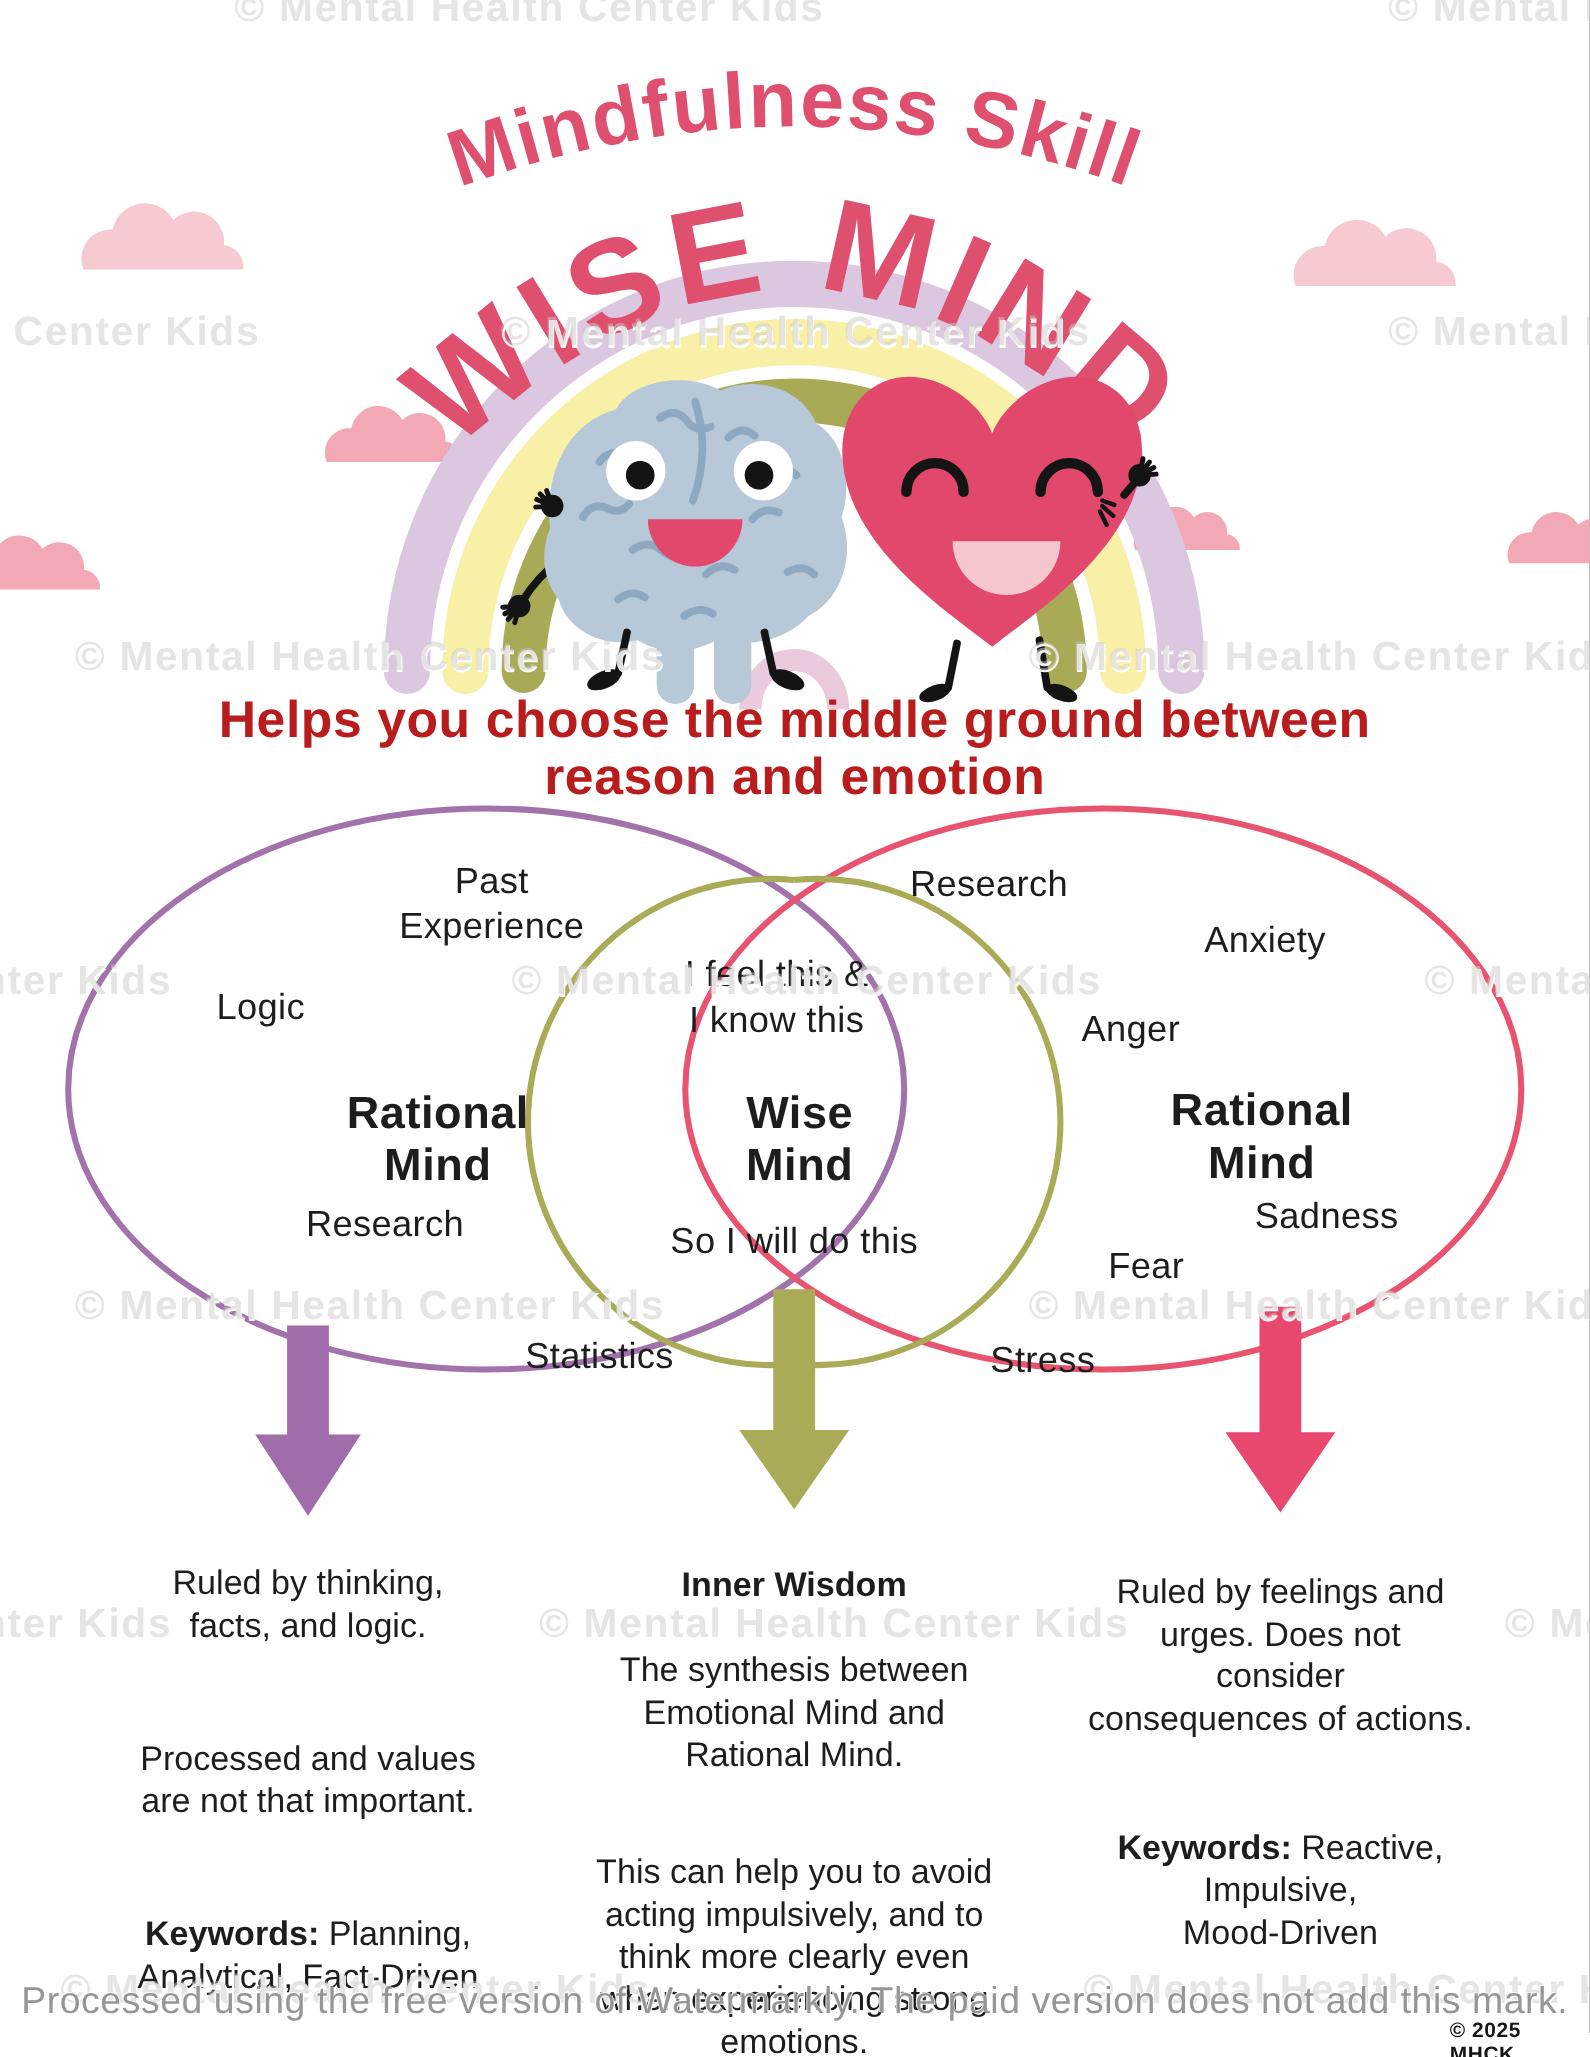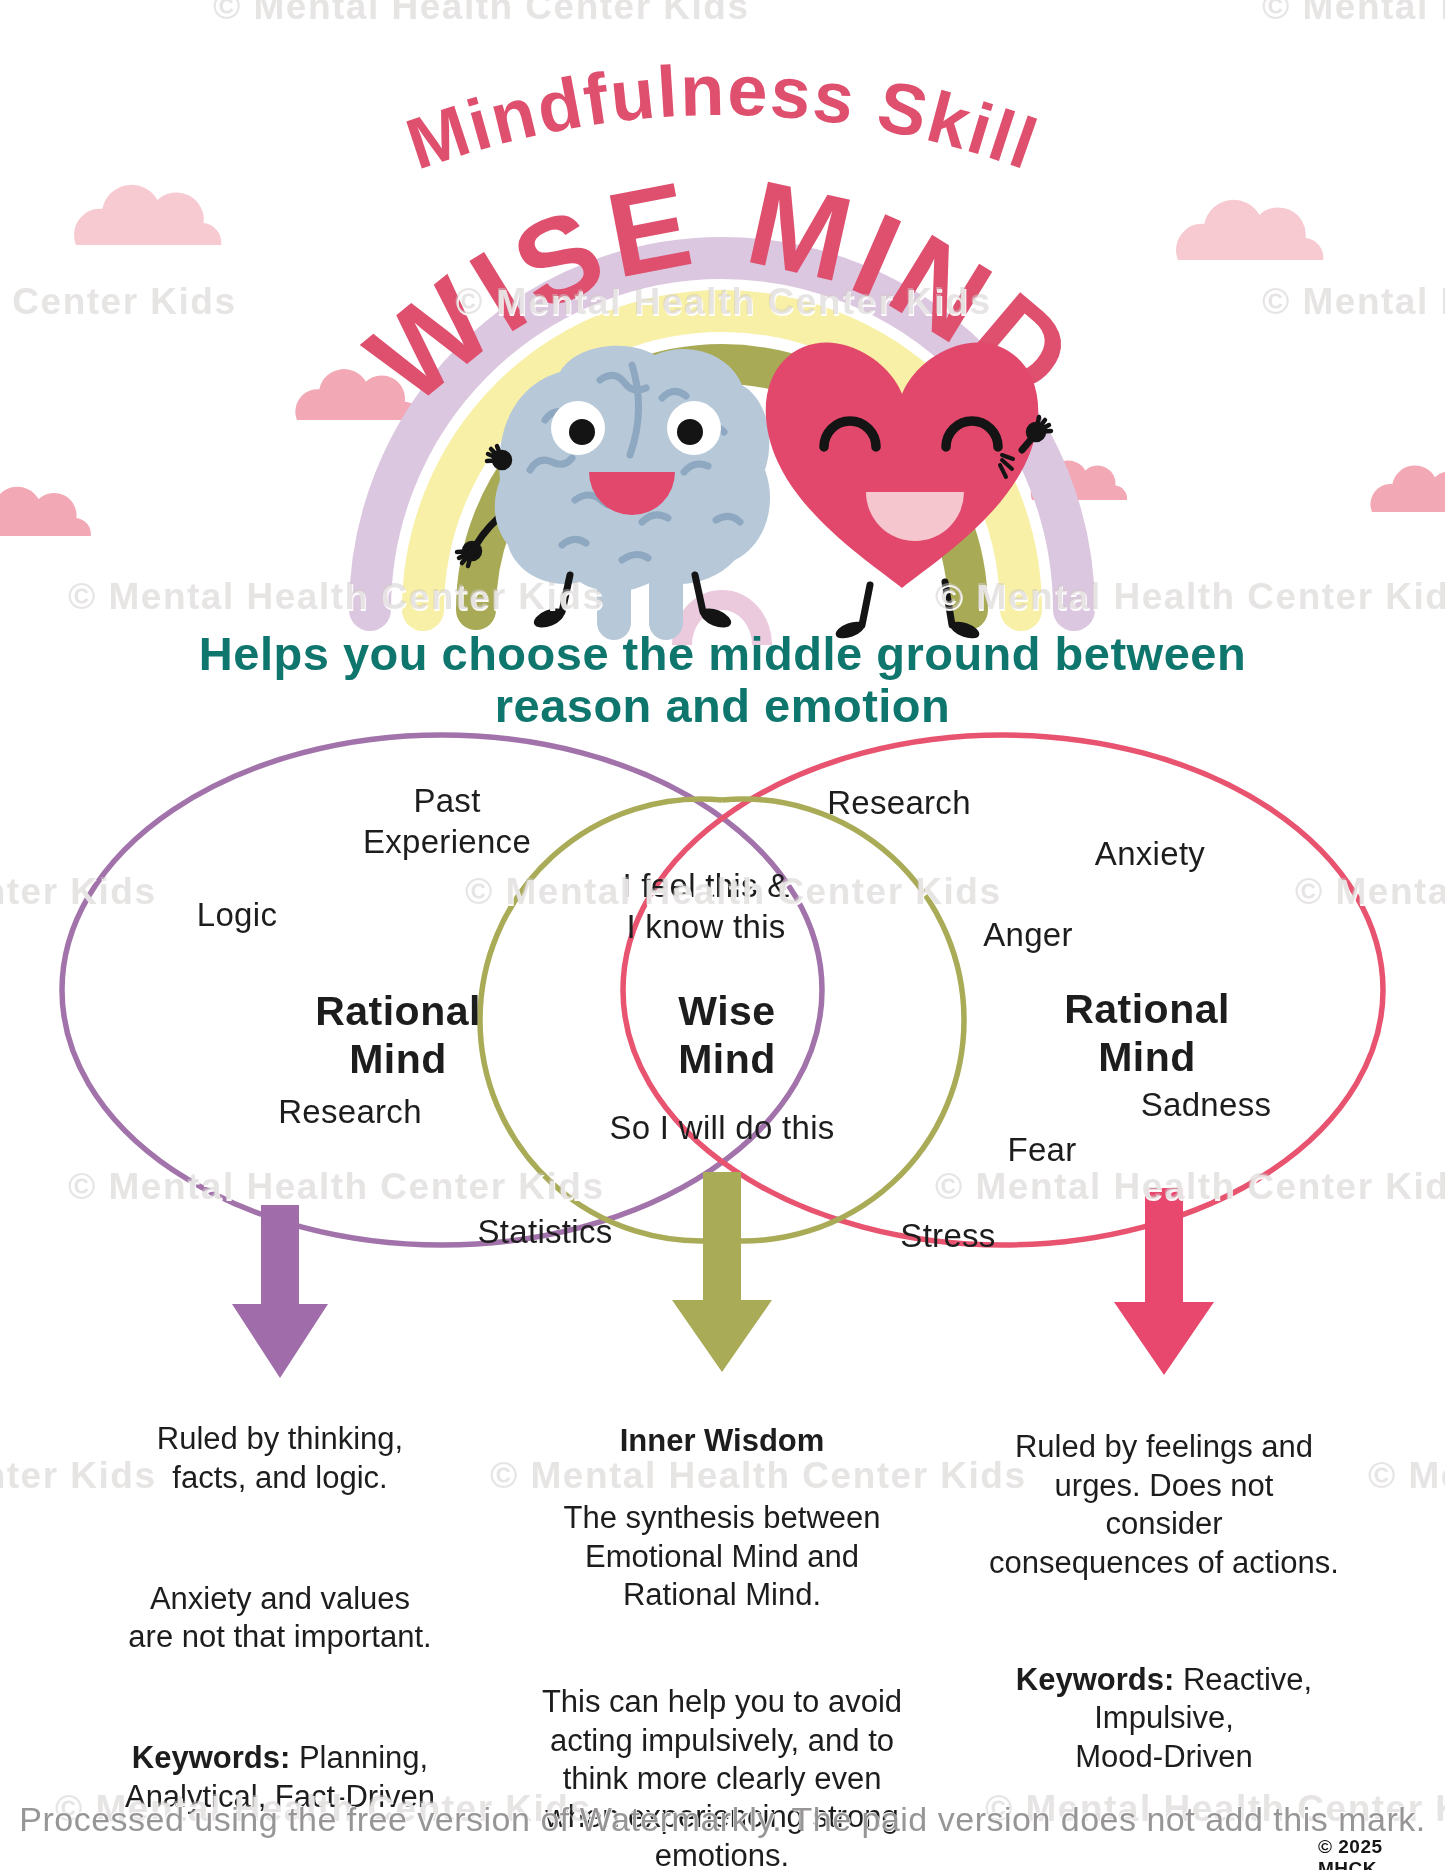--- a/index.html
+++ b/index.html
@@ -5,21 +5,21 @@
   html,body{margin:0;padding:0;background:#888;}
   #poster{
     position:relative;width:1445px;height:1870px;margin:0 auto;
     background:#ffffff;overflow:hidden;
     font-family:"Liberation Sans",sans-serif;color:#1d1d1d;
   }
   #art{position:absolute;left:0;top:0;width:1445px;height:1870px;z-index:10;}
   
   .subtitle{
     position:absolute;left:0;top:628px;width:1445px;text-align:center;
-    font-size:47px;font-weight:700;color:#0f766e;line-height:1.1;
+    font-size:47px;font-weight:700;color:#b91c1c;line-height:1.1;
     white-space:pre-line;z-index:20;letter-spacing:.5px;
   }
   
   .vlabel{
     position:absolute;transform:translate(-50%,-50%);
     font-size:33px;font-weight:400;color:#1d1d1d;text-align:center;
     white-space:pre-line;line-height:1.25;z-index:20;letter-spacing:.3px;
   }
   .vhead{font-size:41px;font-weight:700;line-height:1.17;letter-spacing:.5px;}
   
@@ -160,21 +160,21 @@
   <div class="vlabel" style="left:1028px;top:935px;">Anger</div>
   <div class="vlabel vhead" style="left:1147px;top:1034px;">Rational
 Mind</div>
   <div class="vlabel" style="left:1206px;top:1105px;">Sadness</div>
   <div class="vlabel" style="left:1042px;top:1150px;">Fear</div>
   <div class="vlabel" style="left:948px;top:1236px;">Stress</div>
 
   <div class="col" id="col-rational">
     <p class="p1">Ruled by thinking,
 facts, and logic.</p>
-    <p class="p2">Anxiety and values
+    <p class="p2">Processed and values
 are not that important.</p>
     <p class="kw"><strong>Keywords:</strong><span> Planning,
 Analytical, Fact-Driven</span></p>
   </div>
 
   <div class="col" id="col-wise">
     <p class="colhead">Inner Wisdom</p>
     <p class="p1">The synthesis between
 Emotional Mind and
 Rational Mind.</p>

